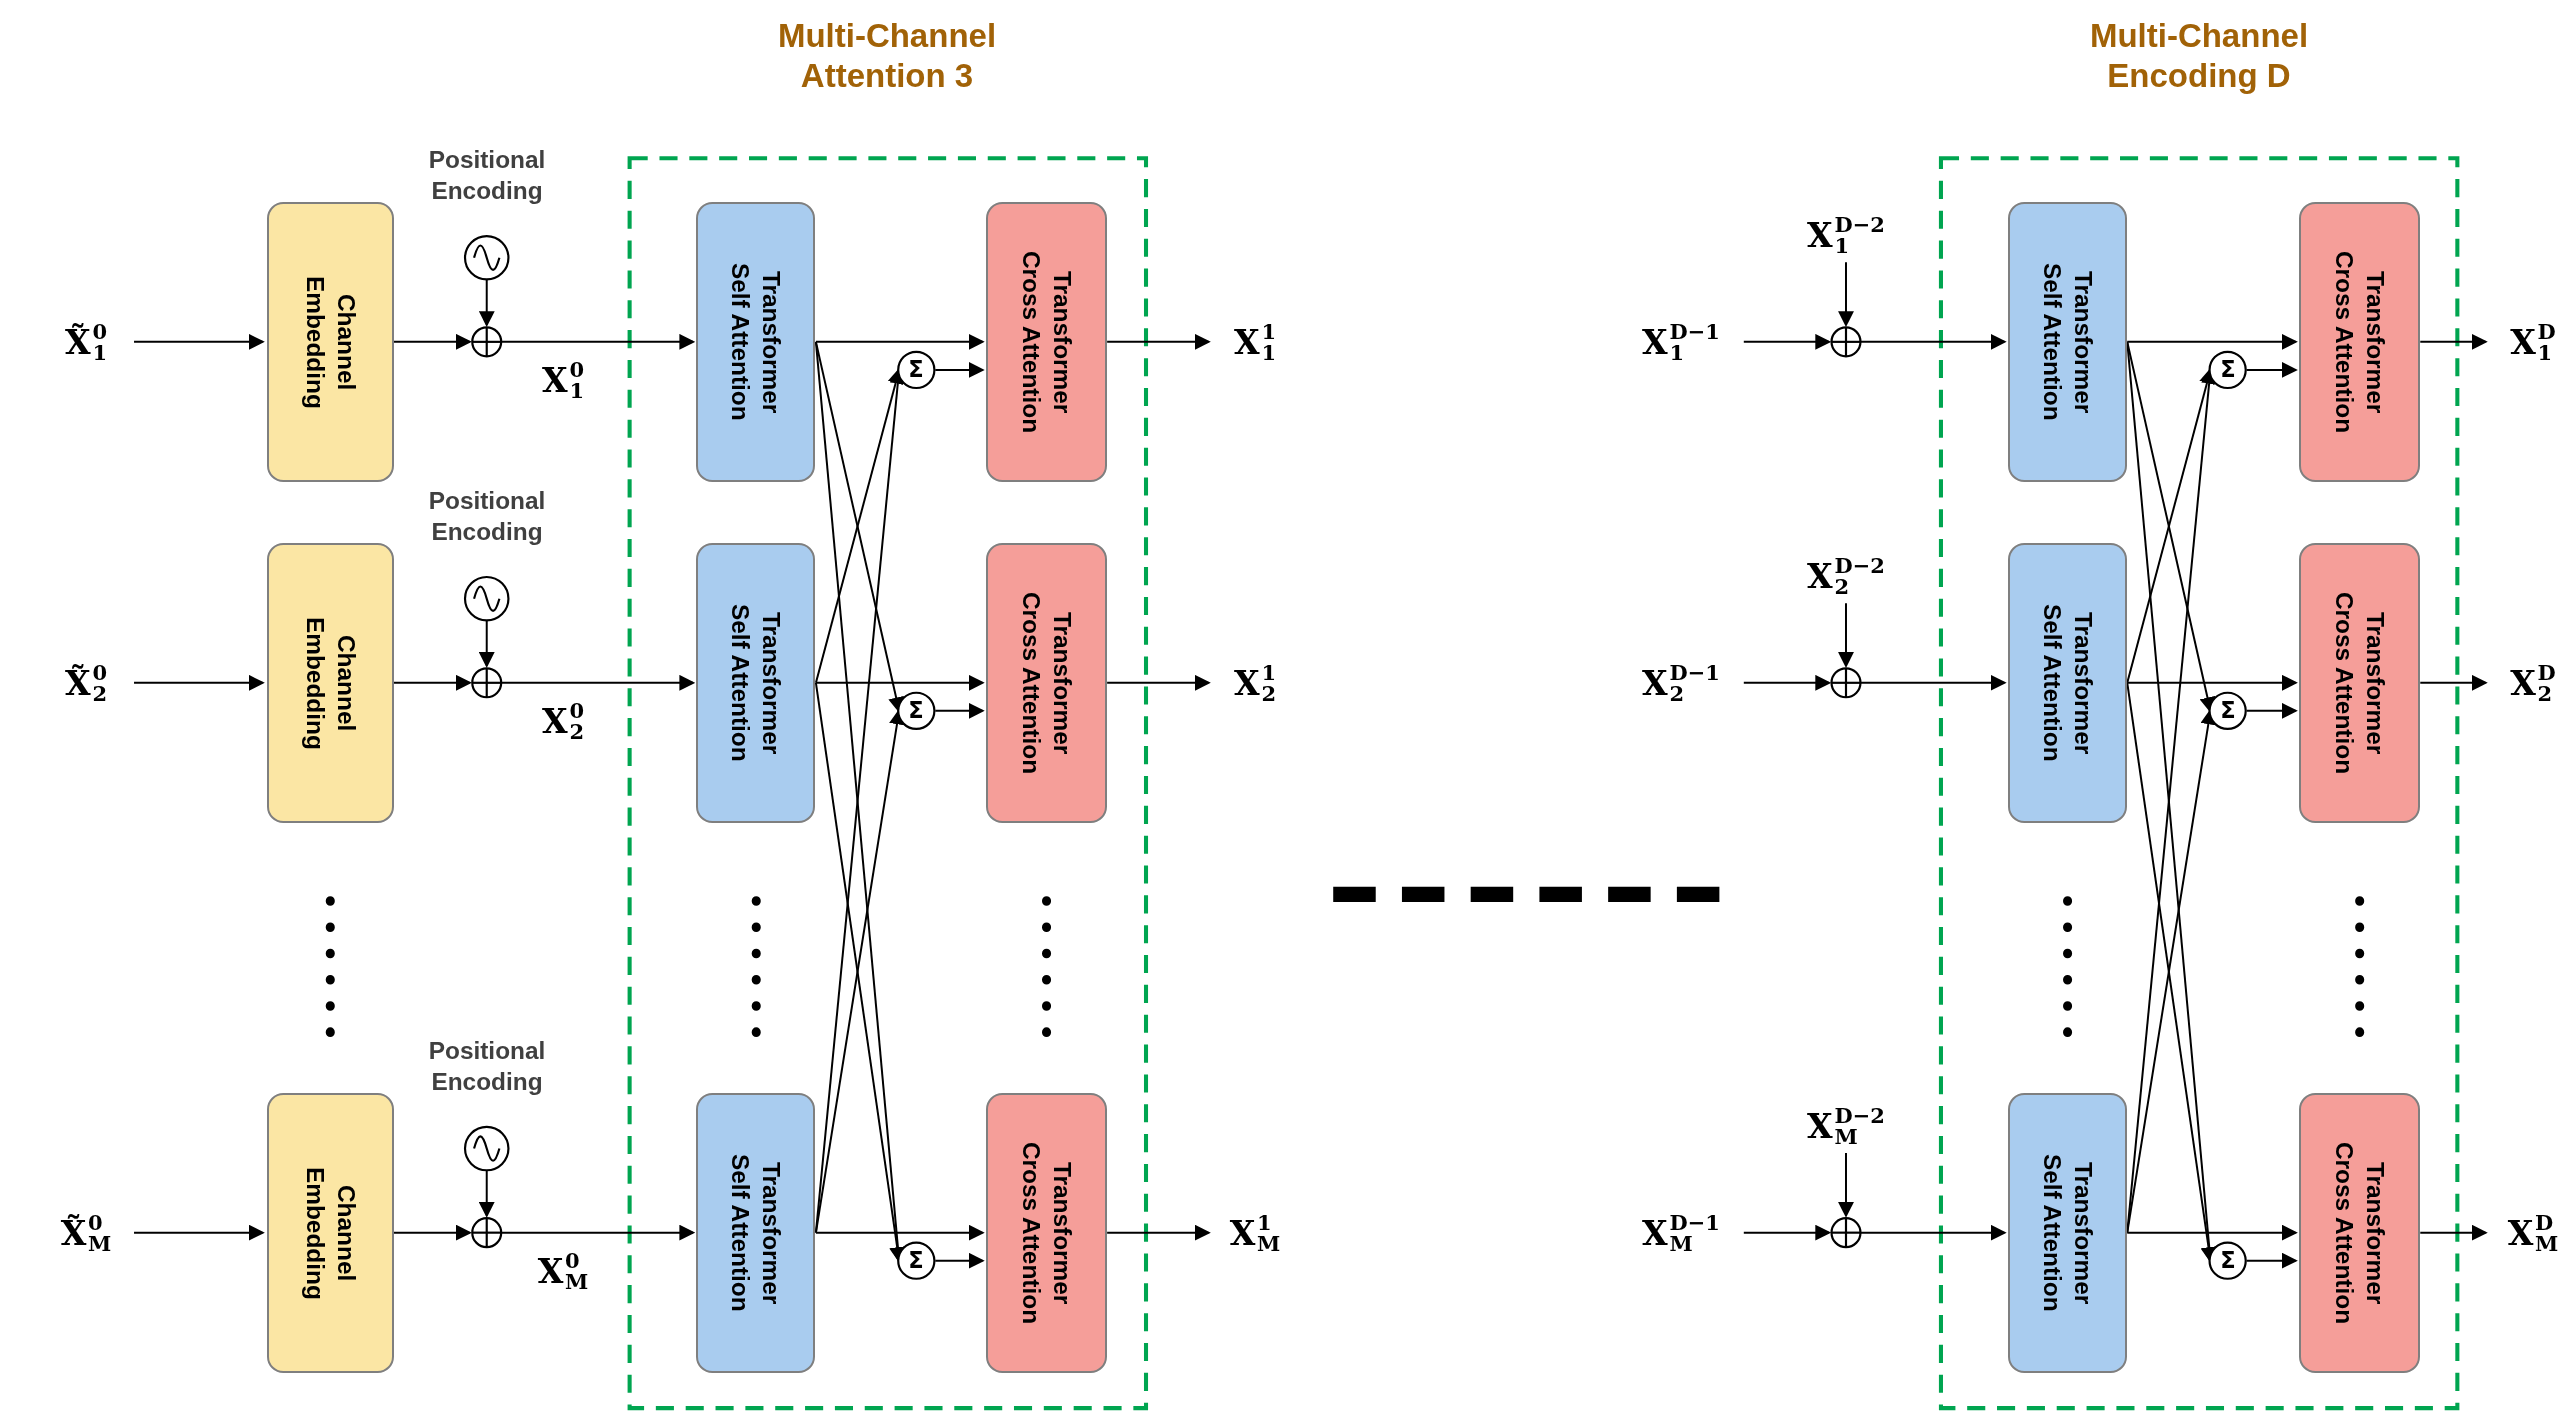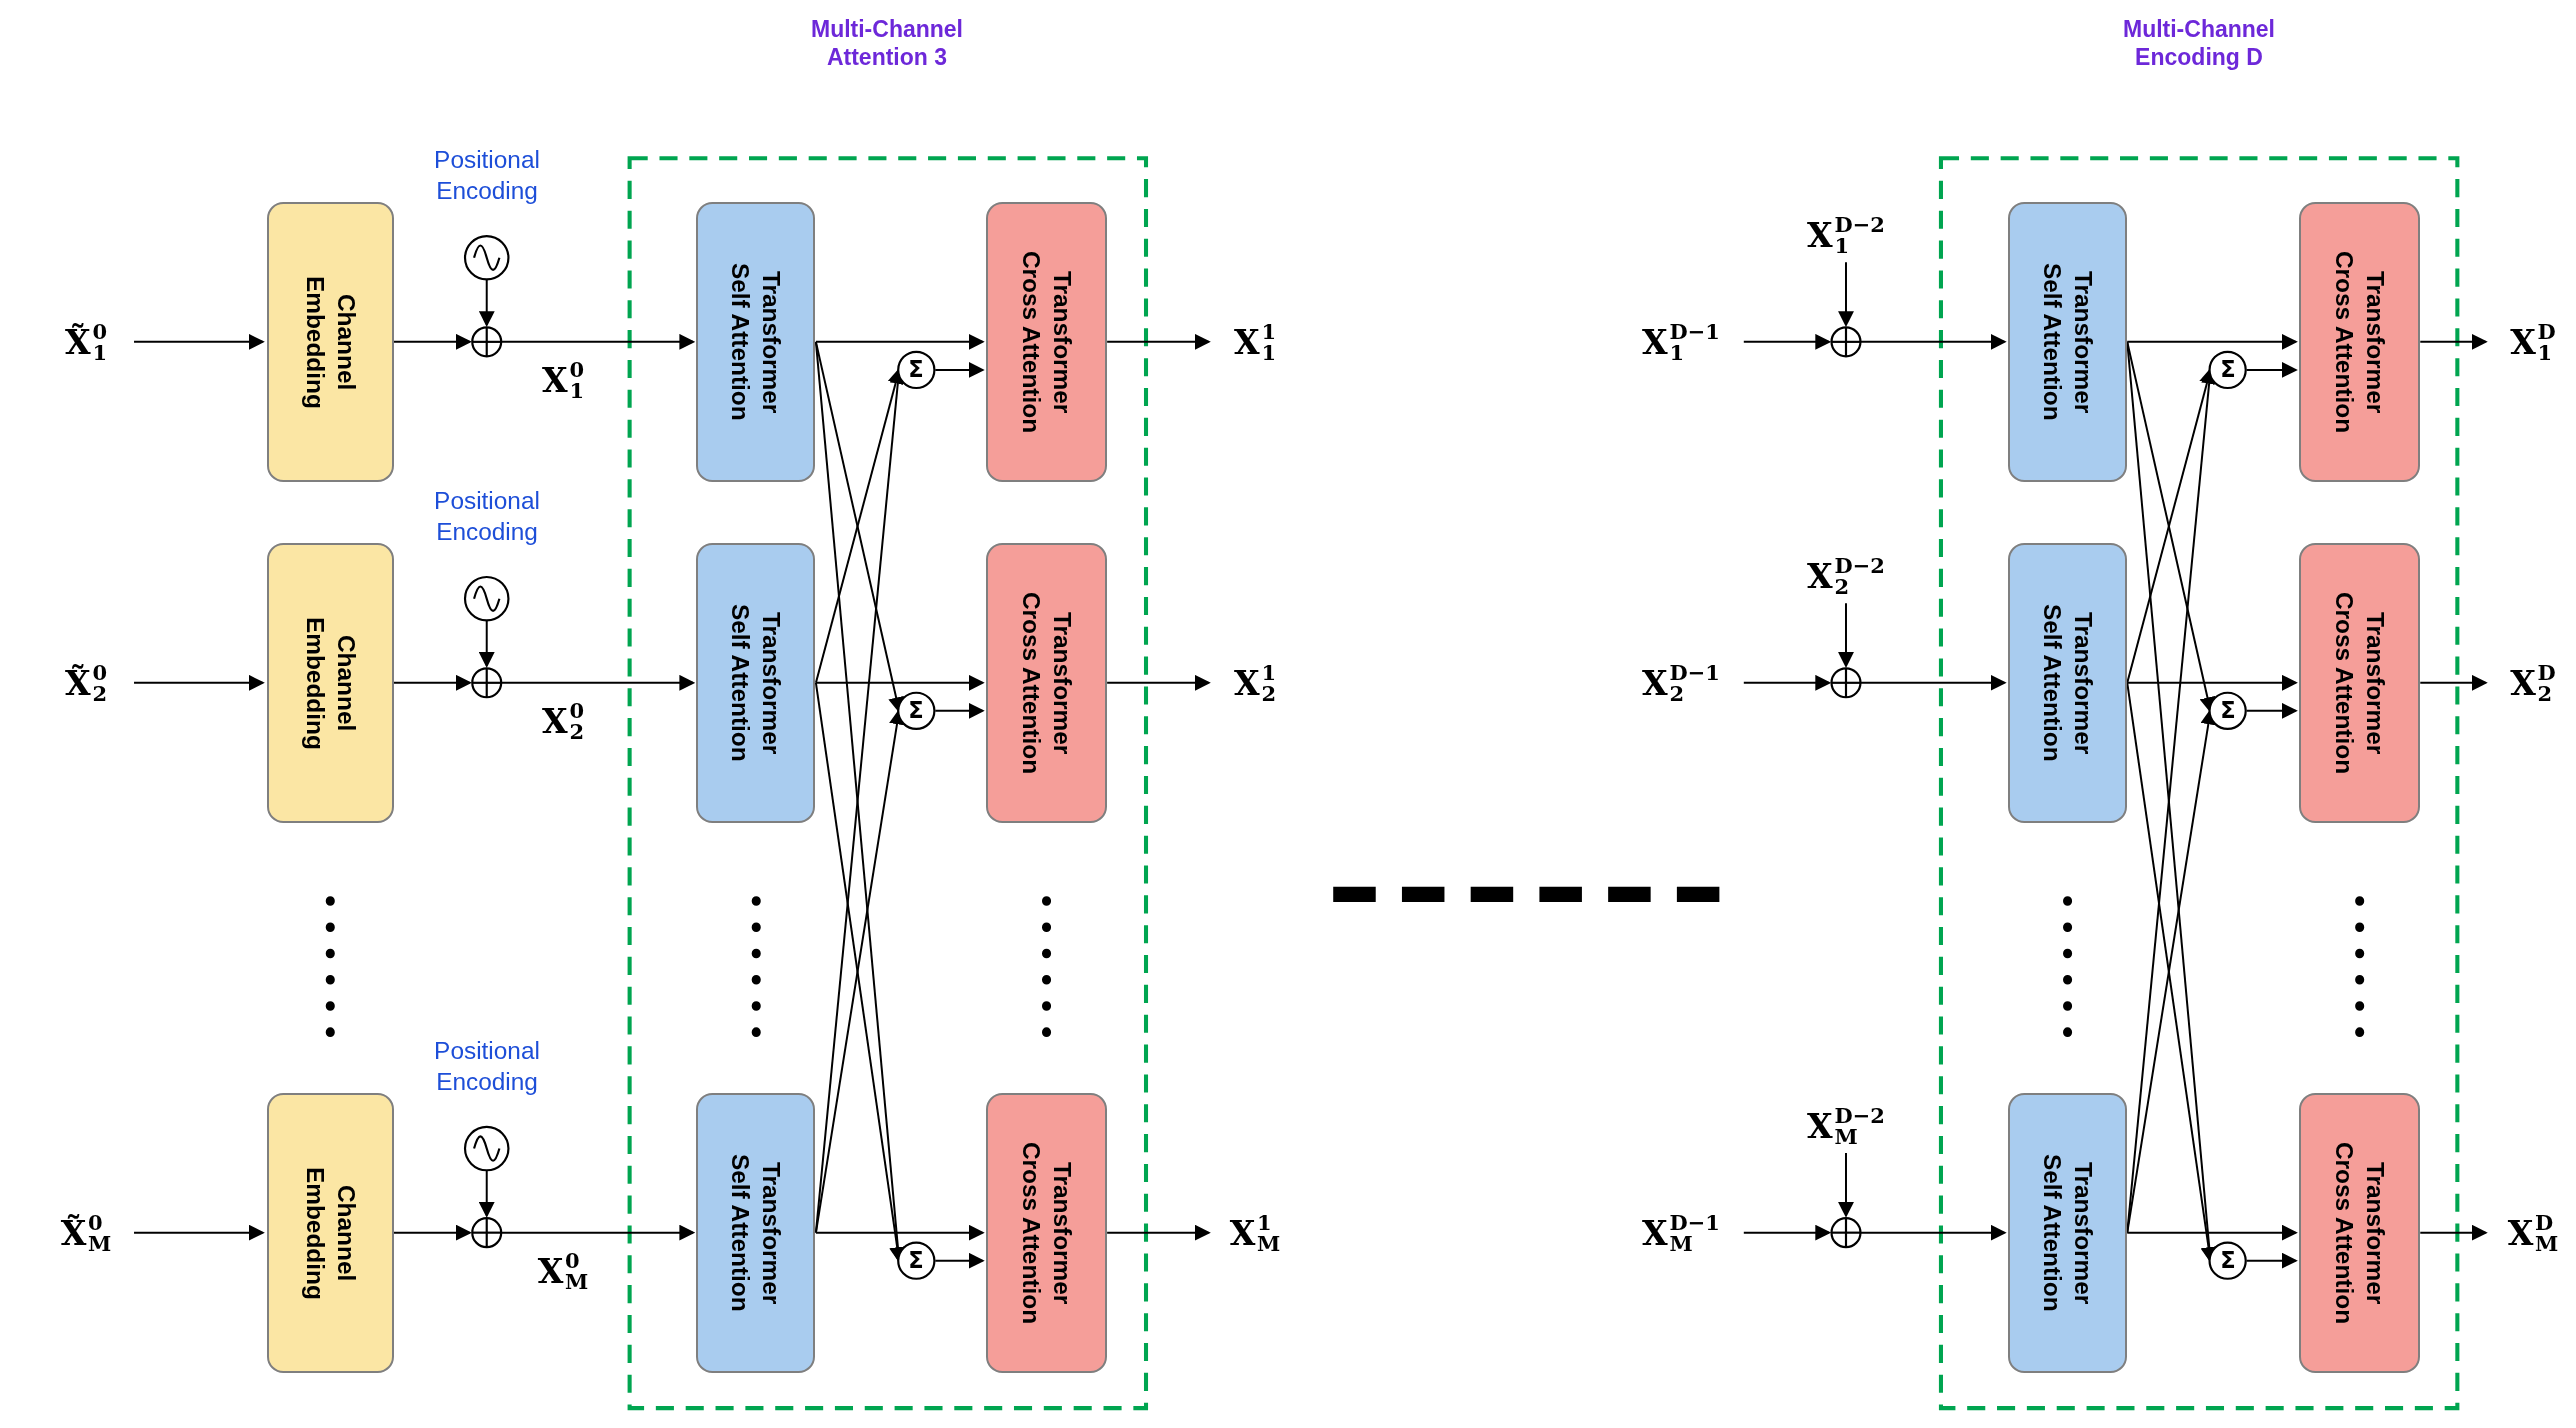--- a/index.html
+++ b/index.html
@@ -12,23 +12,23 @@
           font-family:"Liberation Sans",sans-serif;overflow:hidden}
   #wires{position:absolute;left:0;top:0}
   .box{position:absolute;border:2.3px solid var(--box-border);border-radius:16.3px;
        display:flex;align-items:center;justify-content:center}
   .emb{background:var(--embedding-fill)}
   .selfbox{background:var(--self-fill)}
   .crossbox{background:var(--cross-fill)}
   .vtext{writing-mode:vertical-lr;text-align:center;font-weight:bold;font-size:24.4px;
          line-height:1.3;color:#000}
   .btitle{position:absolute;transform:translateX(-50%);text-align:center;font-weight:bold;
-          font-size:23px;line-height:1.2;color:#6d28d9;white-space:nowrap}
-  .pelabel{position:absolute;transform:translateX(-50%);text-align:center;font-weight:normal;
-           font-size:24.4px;line-height:1.25;color:#1d4ed8;white-space:nowrap}
+          font-size:33px;line-height:1.2;color:#a16207;white-space:nowrap}
+  .pelabel{position:absolute;transform:translateX(-50%);text-align:center;font-weight:bold;
+           font-size:24.4px;line-height:1.25;color:#404040;white-space:nowrap}
   .math{position:absolute;transform:translate(-50%,-50%);display:flex;align-items:center;
         font-family:"DejaVu Serif","Liberation Serif",serif;font-weight:bold;font-size:33px;
         color:#000;white-space:nowrap}
   .mscripts{display:flex;flex-direction:column;align-items:flex-start;font-size:21px;
             line-height:1.0;margin-left:1.8px}
   .sigma{position:absolute;transform:translate(-50%,-55%);font-family:"DejaVu Sans",sans-serif;
          font-weight:bold;font-size:22.6px;color:#000}
   .wire{stroke:var(--line);stroke-width:2.2;fill:none}
   .arr{marker-end:url(#ah)}
   .greenrect{fill:none;stroke:var(--green);stroke-width:4.5;stroke-dasharray:20 13}

